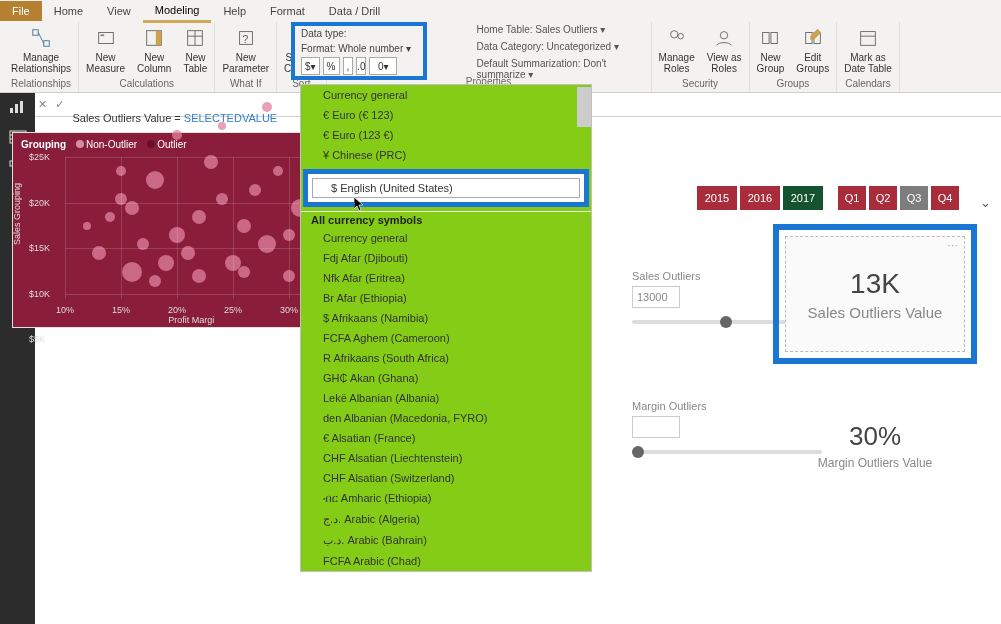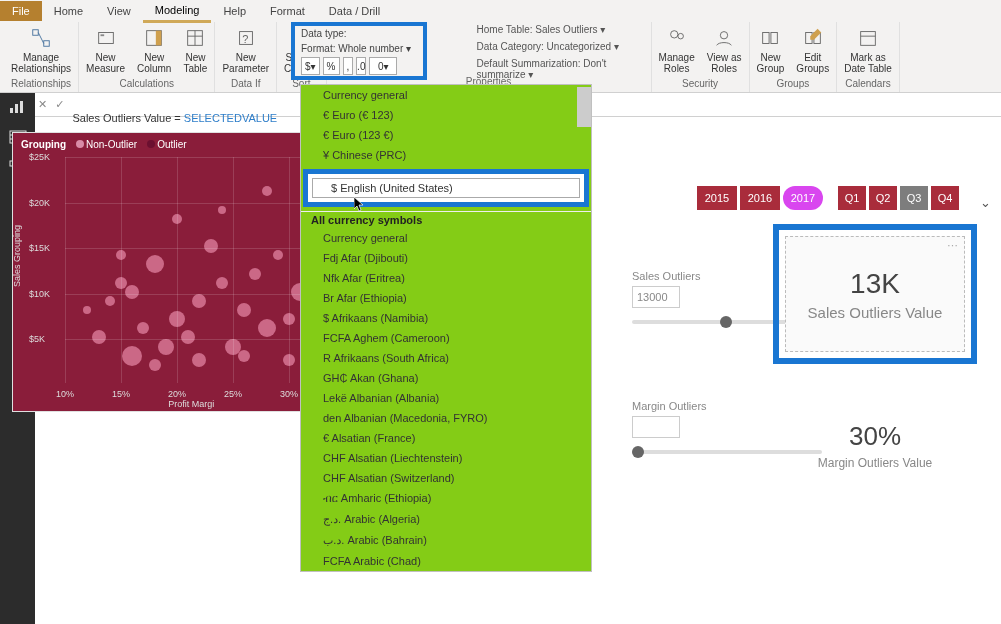--- a/index.html
+++ b/index.html
@@ -34,42 +34,42 @@
 .fx { color: #888; }
 .fx.check { color: #888; }
 .formula-text { font-family: Consolas, monospace; font-size: 11px; color: #333; margin-top: 27px; }
 .formula-text .fn { color: #2e7ec9; }
 
 
 .left-rail { position: absolute; left: 0; top: 93px; width: 35px; height: 531px; background: #2c2c2c; display: flex; flex-direction: column; padding-top: 6px; gap: 14px; align-items: center; }
 .rail-icon { width: 20px; height: 16px; display:flex; align-items:center; justify-content:center; color:#ddd; }
 
 
-.chart-area { position: absolute; left: 12px; top: 132px; width: 340px; height: 280px; background: #8a1d3a; border: 1px solid #e0e0e0; }
+.chart-area { position: absolute; left: 12px; top: 132px; width: 340px; height: 196px; background: #8a1d3a; border: 1px solid #e0e0e0; }
 .chart-legend { position: absolute; top: 6px; left: 8px; color: #fff; font-size: 10px; display: flex; gap: 10px; align-items:center; }
 .legend-dot { width: 8px; height: 8px; border-radius: 50%; display:inline-block; margin-right:2px; }
 .chart-yaxis { position: absolute; left: 4px; top: 50%; transform: rotate(-90deg) translateX(-10px); transform-origin: left; font-size: 9px; color: #ddd; white-space:nowrap; }
 .chart-xaxis { position: absolute; bottom: 2px; left: 50%; transform: translateX(-30%); font-size: 9px; color: #ddd; }
 .chart-plot { position: absolute; left: 52px; top: 24px; right: 8px; bottom: 28px; }
 .gridline { position:absolute; background:rgba(255,255,255,0.15); }
 .ytick { position:absolute; left: 16px; font-size:9px; color:#ddd; transform:translateY(-50%); }
 .xtick { position:absolute; bottom: 12px; font-size:9px; color:#ddd; transform:translateX(-50%); }
 .point { position:absolute; border-radius:50%; background: rgba(224,130,160,0.75); transform:translate(-50%,50%); }
 
 
 .dropdown { position: absolute; left: 300px; top: 84px; width: 292px; background: #84cc16; border: 1px solid #c0c0c0; z-index: 40; font-size: 11px; }
 .dd-item { padding: 4px 22px; cursor: pointer; color: #333; }
 .dd-section-header { padding: 2px 10px; font-weight: 600; color: #222; border-top:1px solid #eee; }
 .dd-highlight-wrap { padding: 4px; border: 5px solid #1976d2; margin: 4px 2px; background:#fff; }
 .dd-highlight-inner { border: 1px solid #aaa; padding: 3px 18px; }
 .dd-scroll { position:absolute; top:0; right:0; width:14px; bottom:0; }
 .dd-scroll-thumb { position:absolute; right:0; width:14px; height:40px; background:#ccc; top:2px; }
 .yb { width: 40px; height: 24px; display: flex; align-items:center; justify-content:center; font-size: 11px; color: #fff; cursor:pointer; }
 .yb.red { background: #a92c3b; }
-.yb.grey { background: #d946ef; border-radius: 12px; }
+.yb.grey { background: #14532d; }
 
 
 .card-highlight { position: absolute; right: 24px; top: 224px; width: 204px; height: 140px; border: 6px solid #1976d2; }
 .card { position: absolute; inset: 6px; border: 1px dashed #bbb; display: flex; flex-direction: column; align-items:center; justify-content:center; background:#fafafa;}
 .card-value { font-size: 28px; color: #444; }
 .card-label { font-size: 15px; color: #888; margin-top:4px; }
 
 .card2 { position: absolute; right: 30px; top: 400px; width: 192px; height: 90px; display:flex; flex-direction:column; align-items:center; justify-content:center; }
 .card2 .card-value { font-size: 26px; }
 .card2 .card-label { font-size: 12px; }
@@ -162,21 +162,21 @@
           <div class="ricon">
             <svg viewBox="0 0 24 24">
               <rect x="5" y="5" width="14" height="14" fill="none" stroke="#666"></rect>
               <text x="8" y="17" font-size="12" fill="#666">?</text>
             </svg>
           </div>
           <span style="white-space:pre-line">New
 Parameter</span>
         </div>
     </div>
-    <div class="rgroup-label">Data If</div>
+    <div class="rgroup-label">What If</div>
   </div>
 
   <div class="rgroup">
     <div class="rgroup-buttons">
       <div class="rbtn">
           <div class="ricon">
             <svg viewBox="0 0 24 24">
               <path d="M6 6h12M6 12h8M6 18h4" stroke="#666" fill="none"></path>
               <path d="M18 12l3 6-6 0z" fill="#cfa04e"></path>
             </svg>

